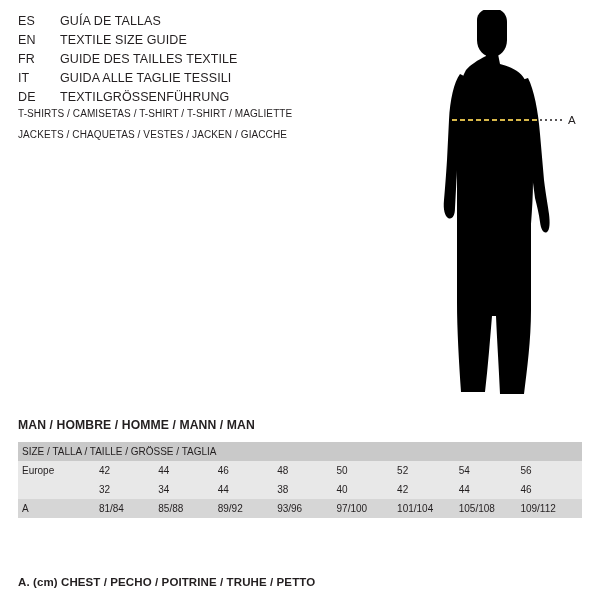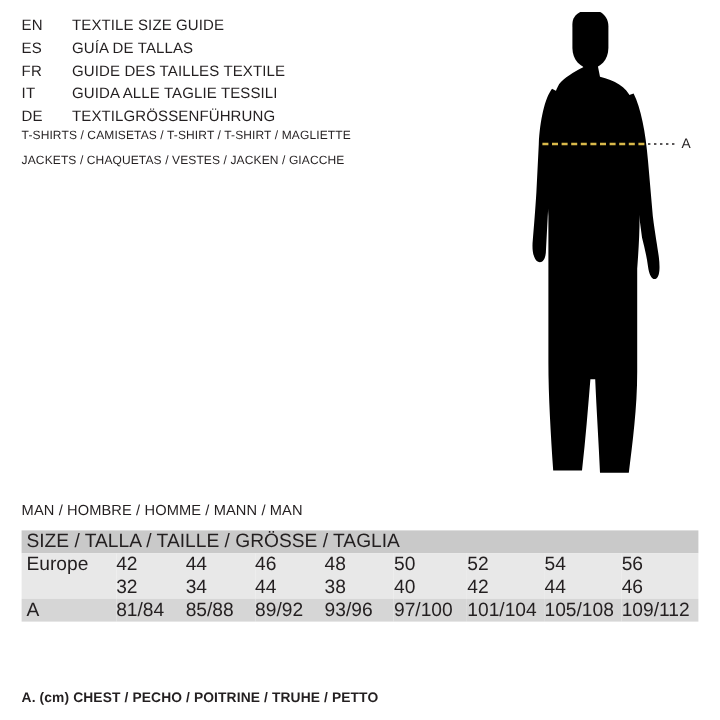--- a/index.html
+++ b/index.html
@@ -75,30 +75,30 @@
     font-size: 11.5px;
     color: #231f20;
   }
 
   
   .man-label {
     position: absolute;
     left: 18px;
     top: 418px;
     font-size: 12.2px;
-    font-weight: normal;
+    font-weight: bold;
     letter-spacing: 0.1px;
   }
   table.size-table {
     position: absolute;
     left: 18px;
     top: 442px;
     width: 564px;
     border-collapse: collapse;
-    font-size: 16px;
+    font-size: 10px;
   }
   table.size-table td {
     padding: 0;
     height: 19px;
     vertical-align: middle;
   }
   .row-head td {
     background: #c9c9c9;
     font-weight: normal;
     color: #231f20;
@@ -119,26 +119,26 @@
     margin-top: 28px;
   }
 </style>
 </head>
 <body>
 
 <div class="page">
 
   <div class="lang-block">
     <div class="lang-row">
+      <div class="lang-code">ES</div>
+      <div class="lang-text">GUÍA DE TALLAS</div>
+    </div>
+    <div class="lang-row">
       <div class="lang-code">EN</div>
       <div class="lang-text">TEXTILE SIZE GUIDE</div>
-    </div>
-    <div class="lang-row">
-      <div class="lang-code">ES</div>
-      <div class="lang-text">GUÍA DE TALLAS</div>
     </div>
     <div class="lang-row">
       <div class="lang-code">FR</div>
       <div class="lang-text">GUIDE DES TAILLES TEXTILE</div>
     </div>
     <div class="lang-row">
       <div class="lang-code">IT</div>
       <div class="lang-text">GUIDA ALLE TAGLIE TESSILI</div>
     </div>
     <div class="lang-row">

